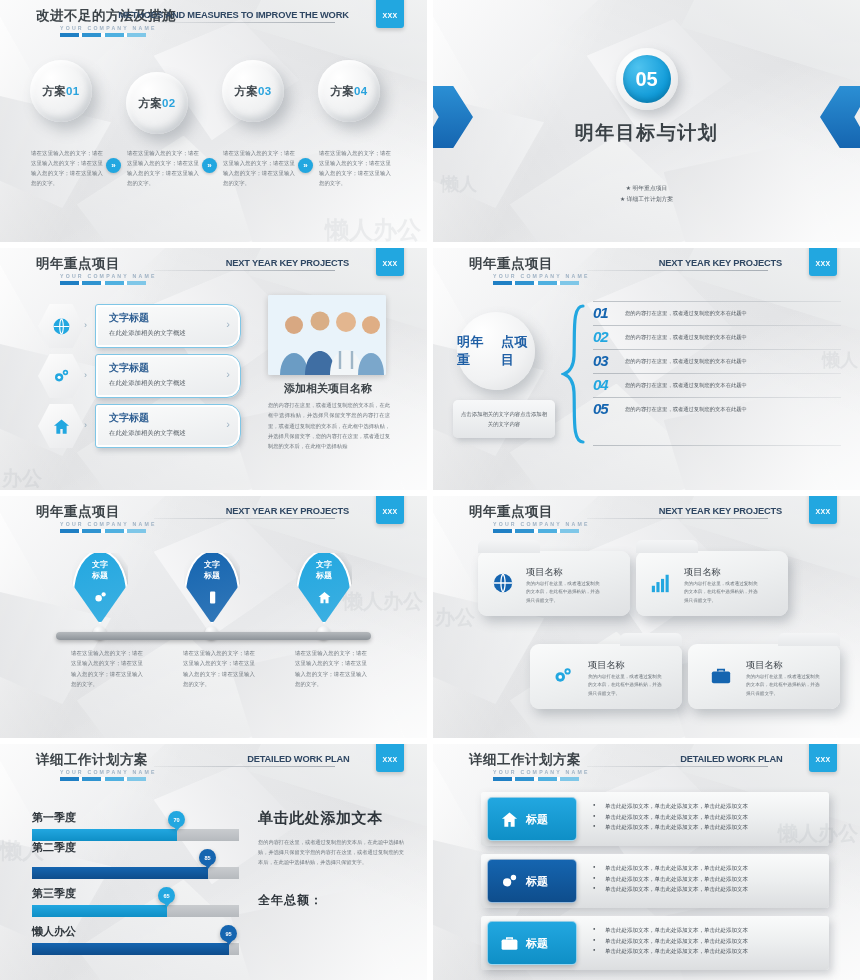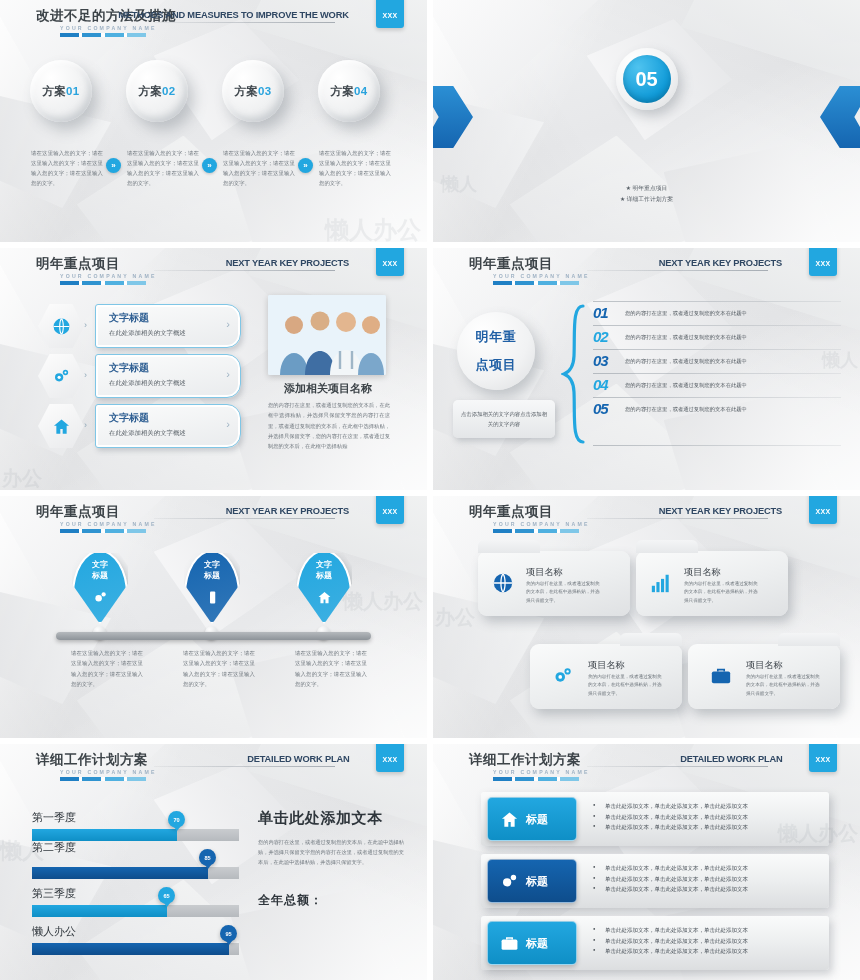--- a/index.html
+++ b/index.html
@@ -117,21 +117,21 @@
     background:linear-gradient(180deg,#dfeef7,#eaf4fa); }
   .s3cap{ position:absolute; left:268px; top:133px; width:120px; text-align:center;
     font-size:11px; font-weight:700; color:#3b4247; }
   .s3p{ position:absolute; left:268px; top:152px; width:122px; font-size:5.3px;
     line-height:1.95; color:#6d757c; text-align:justify; }
 
   
   .s4c{ position:absolute; left:24px; top:64px; width:78px; height:78px;
     border-radius:50%;
     background:radial-gradient(circle at 32% 26%,#ffffff,#f1f2f3 60%,#dcdee0);
-    box-shadow:5px 7px 13px rgba(90,100,110,.3); display:flex; flex-direction:column;
+    box-shadow:5px 7px 13px rgba(90,100,110,.3); display:flex; flex-direction:row;
     align-items:center; justify-content:center; gap:10px; }
   .s4c span{ font-size:13px; font-weight:700; color:#1f5fa5; letter-spacing:.6px; }
   .s4box{ position:absolute; left:20px; top:152px; width:102px; height:38px;
     background:linear-gradient(180deg,#f7f8f9,#e4e6e8); border-radius:5px;
     box-shadow:2px 3px 6px rgba(90,100,110,.28);
     display:flex; align-items:center; justify-content:center;
     font-size:5.4px; color:#545c63; line-height:1.85; text-align:center; padding:0 6px; }
   .brace{ position:absolute; left:128px; top:56px; width:26px; height:140px; }
   .s4row{ position:absolute; left:160px; width:248px; height:22px; }
   .s4row .num{ position:absolute; left:0; top:0; font-size:15px; font-weight:900;
@@ -165,21 +165,21 @@
     background:linear-gradient(165deg,#fafbfb 0%,#eceeef 55%,#dfe1e3 100%);
     border-radius:9px; box-shadow:4px 6px 11px rgba(85,95,105,.3); }
   .card6 .tab{ position:absolute; width:62px; height:13px; top:-11px;
     background:linear-gradient(180deg,#f4f5f6,#e6e8ea); border-radius:6px 6px 0 0; }
   .card6 .ico{ position:absolute; top:21px; font-size:20px; }
   .card6 .ttl{ position:absolute; top:15px; font-size:9.2px; color:#3c434a; }
   .card6 .txt{ position:absolute; top:29px; width:78px; font-size:4.6px;
     line-height:1.8; color:#666e75; }
 
   
-  .qlab{ position:absolute; left:32px; font-size:11px; font-weight:400; color:#2f363c; }
+  .qlab{ position:absolute; left:32px; font-size:11px; font-weight:700; color:#2f363c; }
   .ptrack{ position:absolute; left:32px; width:207px; height:12px;
     background:linear-gradient(180deg,#c9cccf,#b6babe); }
   .pfill{ position:absolute; left:0; top:0; height:12px; }
   .pbub{ position:absolute; width:17px; height:17px; border-radius:50%;
     color:#fff; font-size:5.6px; font-weight:700;
     display:flex; align-items:center; justify-content:center;
     box-shadow:0 2px 4px rgba(0,0,0,.25); }
   .pbub:after{ content:""; position:absolute; bottom:-3px; left:6px;
     border-left:3px solid transparent; border-right:3px solid transparent;
     border-top:4px solid currentColor; }
@@ -227,21 +227,21 @@
         <div class="tick"></div>
         <div class="rule"></div>
         <div class="en">METHODS AND MEASURES TO IMPROVE THE WORK</div>
         <div class="xxx">XXX</div>
       </div>
       <div class="circ" style="left:30px;top:60px">
         <span>方案<span class="b">01</span></span>
       </div>
       <div class="s1p" style="left:31px;top:148px">请在这里输入您的文字；请在这里输入您的文字；请在这里输入您的文字；请在这里输入您的文字。</div>
       <div class="chev" style="left:106px;top:158px">»</div>
-      <div class="circ" style="left:126px;top:60px">
+      <div class="circ" style="left:126px;top:72px">
         <span>方案<span class="b">02</span></span>
       </div>
       <div class="s1p" style="left:127px;top:148px">请在这里输入您的文字；请在这里输入您的文字；请在这里输入您的文字；请在这里输入您的文字。</div>
       <div class="chev" style="left:202px;top:158px">»</div>
       <div class="circ" style="left:222px;top:60px">
         <span>方案<span class="b">03</span></span>
       </div>
       <div class="s1p" style="left:223px;top:148px">请在这里输入您的文字；请在这里输入您的文字；请在这里输入您的文字；请在这里输入您的文字。</div>
       <div class="chev" style="left:298px;top:158px">»</div>
       <div class="circ" style="left:318px;top:60px">
@@ -257,20 +257,21 @@
         <i class="f3"></i>
         <i class="f4"></i>
         <i class="f5"></i>
         <i class="f6"></i>
       </div>
       <div class="hexL"></div>
       <div class="hexR"></div>
       <div class="big05">
         <i>05</i>
       </div>
+      <div class="s2t">明年目标与计划</div>
       <div class="s2b">
         <div>★ 明年重点项目</div>
         <div>★ 详细工作计划方案</div>
       </div>
       <div class="wm" style="left:8px;bottom:46px;font-size:18px">懒人</div>
     </div>
     <div class="slide">
       <div class="poly">
         <i class="f1"></i>
         <i class="f2"></i>

